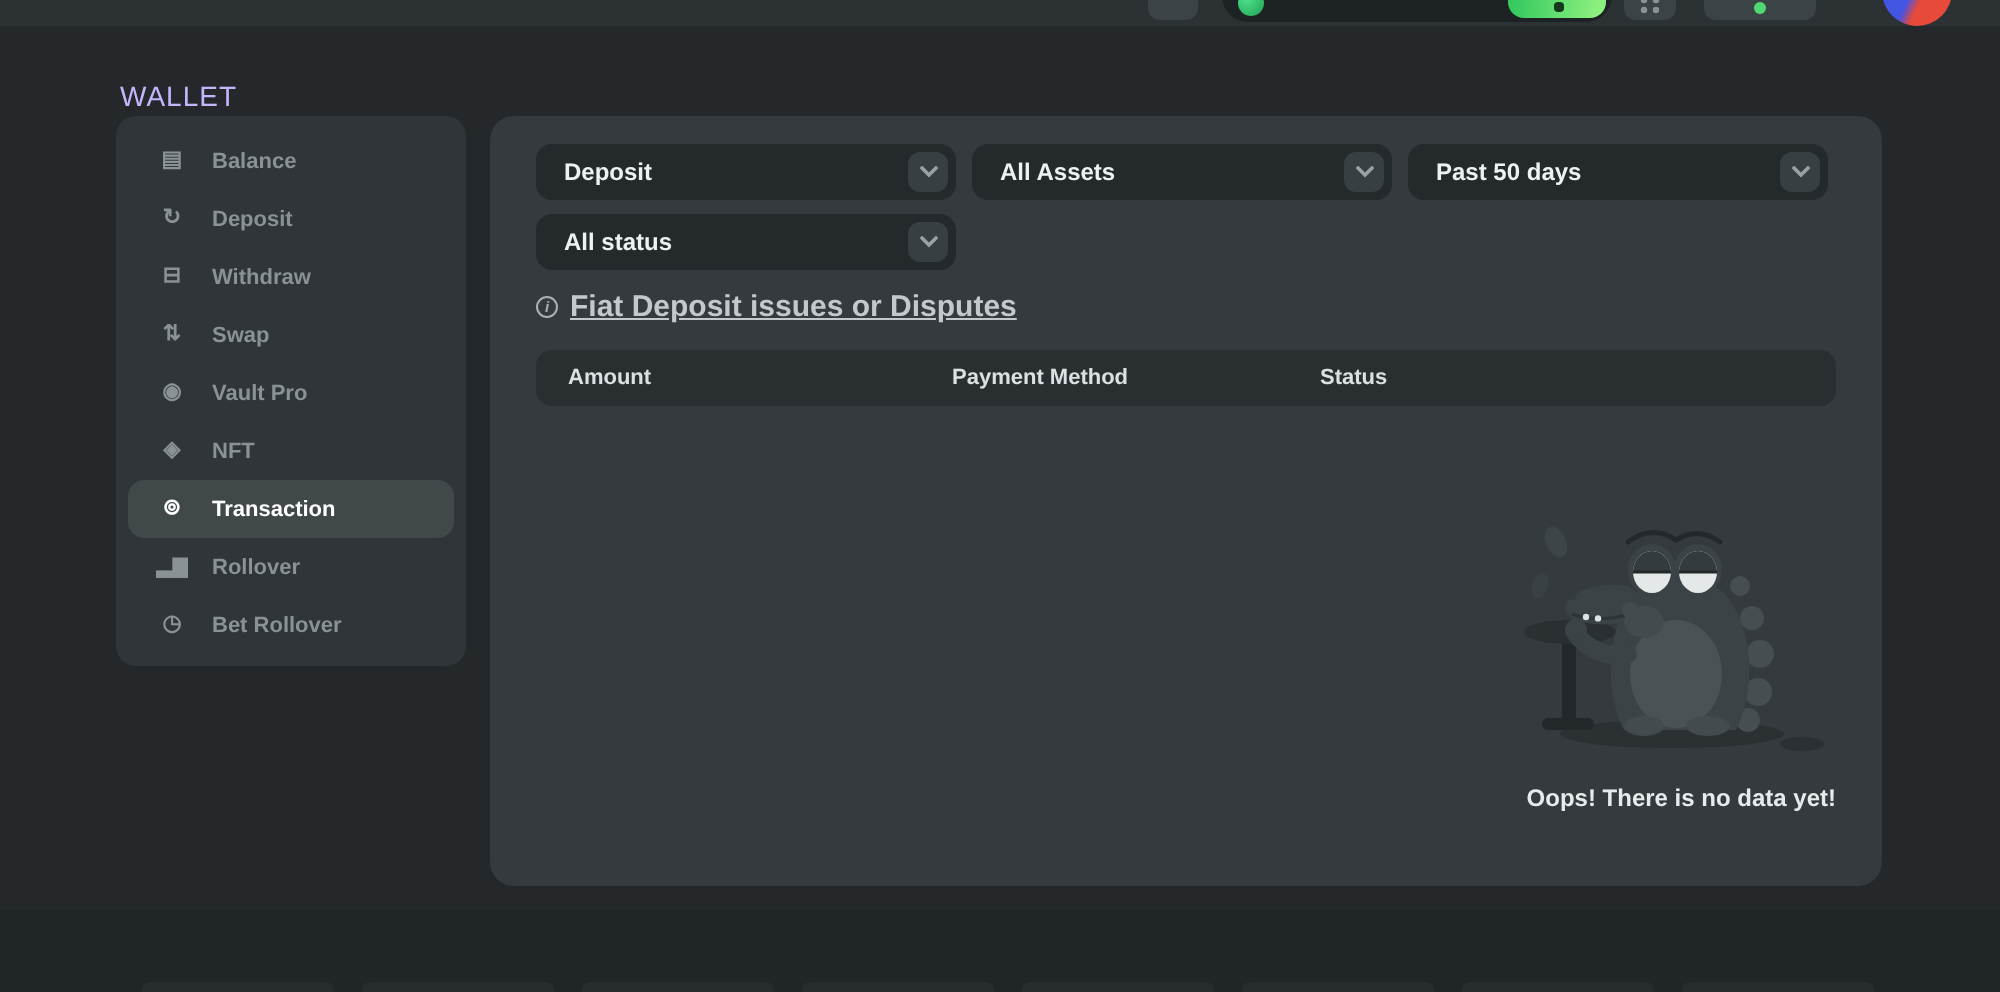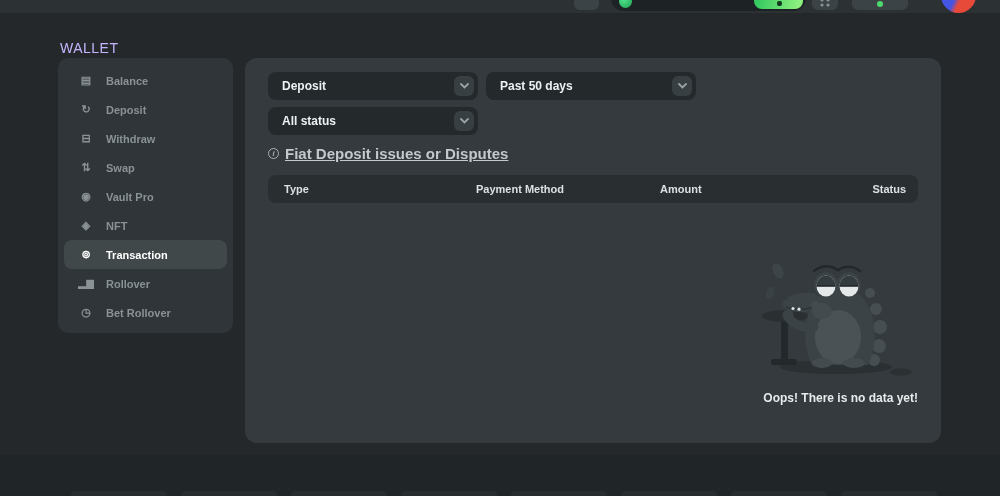--- a/index.html
+++ b/index.html
@@ -159,20 +159,28 @@
   <div class="filters-row1">
     <div class="select">
       <span class="sel-label">Deposit</span>
       <span class="chev-box">
         <svg width="9" height="6">
             <path d="M1 1 L4.5 4.5 L8 1" stroke="#9aa2a6" stroke-width="1.8" fill="none" stroke-linecap="round"></path>
           </svg>
       </span>
     </div>
     <div class="select">
+      <span class="sel-label">All Assets</span>
+      <span class="chev-box">
+        <svg width="9" height="6">
+            <path d="M1 1 L4.5 4.5 L8 1" stroke="#9aa2a6" stroke-width="1.8" fill="none" stroke-linecap="round"></path>
+          </svg>
+      </span>
+    </div>
+    <div class="select">
       <span class="sel-label">Past 50 days</span>
       <span class="chev-box">
         <svg width="9" height="6">
             <path d="M1 1 L4.5 4.5 L8 1" stroke="#9aa2a6" stroke-width="1.8" fill="none" stroke-linecap="round"></path>
           </svg>
       </span>
     </div>
   </div>
 
   <div class="filters-row2">
@@ -186,23 +194,22 @@
     </div>
   </div>
 
   <div class="help-row">
     <span class="info-icon">i</span>
     <a class="help-link">Fiat Deposit issues or Disputes</a>
   </div>
 
   <div class="thead">
 
-  <span class="th">Type</span>
+      <span class="th">Amount</span>
       <span class="th">Payment Method</span>
-      <span class="th">Amount</span>
       <span class="th">Status</span>
     </div>
 
   <div class="empty">
     <svg viewBox="0 0 170 140" width="170" height="140">
 
       <ellipse cx="88" cy="126" rx="56" ry="7" fill="#2b3033"></ellipse>
       <ellipse cx="153" cy="131" rx="11" ry="3.5" fill="#2b3033"></ellipse>
 
       <ellipse cx="30" cy="30" rx="5" ry="8" fill="#3d4548" transform="rotate(-25 30 30)"></ellipse>

